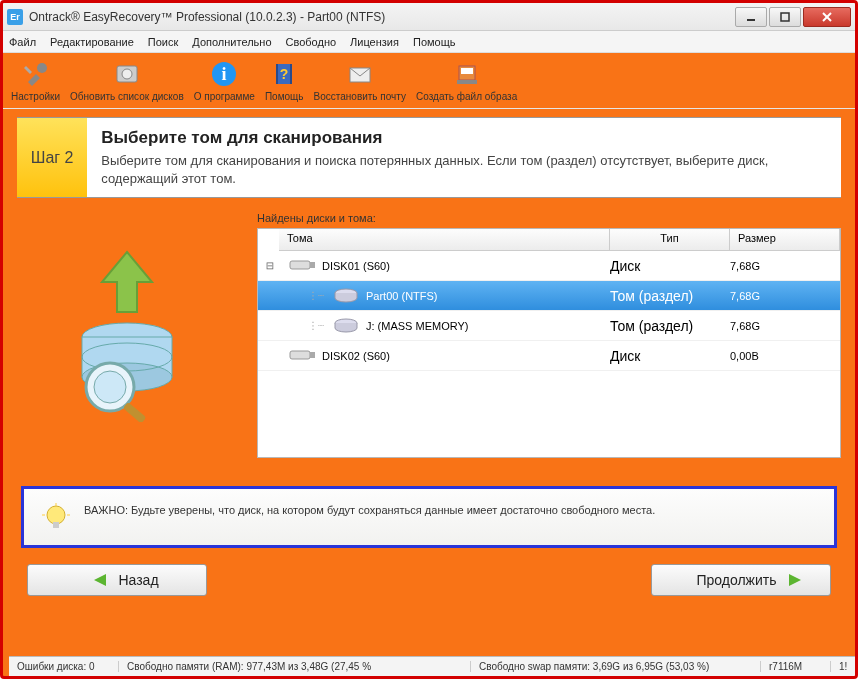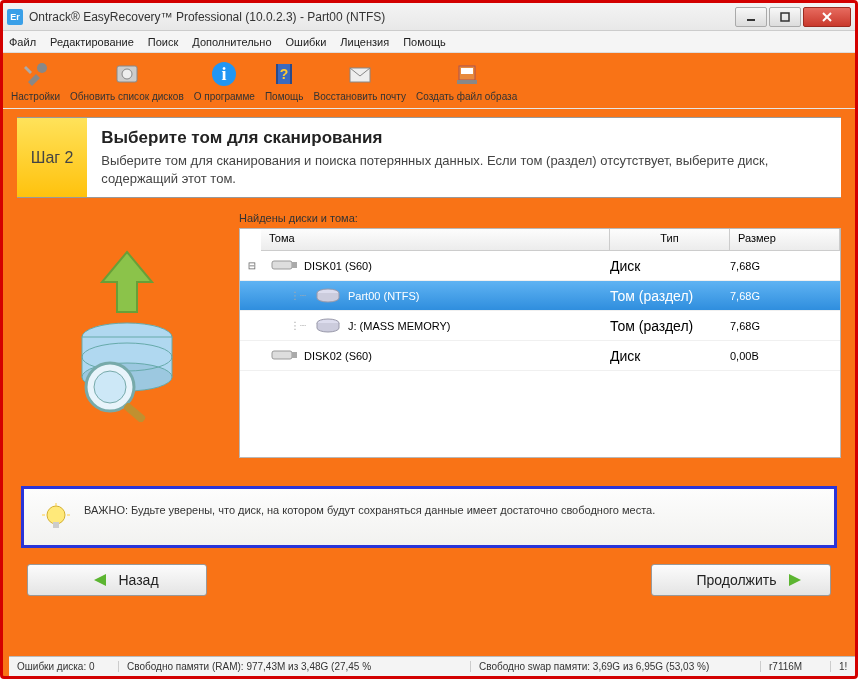--- a/index.html
+++ b/index.html
@@ -15,21 +15,21 @@
 .menubar span { margin-right: 14px; font-size: 11px; color: #222; cursor: default; }
 .toolbar { height: 56px; display: flex; align-items: center; padding: 4px 8px; gap: 10px; border-bottom: 1px solid #e5e5e5; }
 .toolbtn { display: flex; flex-direction: column; align-items: center; font-size: 10px; color: #333; gap: 2px; cursor: default; }
 .toolbtn .ticon { width: 30px; height: 30px; display:flex;align-items:center;justify-content:center; }
 .content { padding: 8px 14px 0 14px; }
 .stepband { display: flex; border-top: 1px solid #999; border-bottom: 1px solid #999; background: #fff; }
 .stepbadge { width: 78px; background: linear-gradient(#ffe25a,#ffc20d); display:flex;align-items:center;justify-content:center; font-size:16px; color:#444; font-weight:normal; padding: 14px 0;}
 .stepdesc { padding: 10px 14px; }
 .stepdesc h2 { font-size: 17px; font-weight: bold; color:#222; margin-bottom:4px;}
 .stepdesc p { font-size: 13px; color:#444; line-height:1.35; }
-.body2 { display:flex; gap:2px; margin-top:14px; }
+.body2 { display:flex; gap:20px; margin-top:14px; }
 .leftimg { width: 220px; display:flex; align-items:flex-start; justify-content:center; padding-top: 30px;}
 .rightpane { flex:1; }
 .rightpane .lbl { font-size:11px; color:#333; margin-bottom:4px; }
 .tablebox { border:1px solid #b8b8b8; height:230px; background:#fff; }
 .thead { display:flex; background:linear-gradient(#fdfdfd,#ececec); border-bottom:1px solid #ccc; height:22px;margin-left:21px; }
 .th { padding:3px 8px; font-size:11px; border-right:1px solid #ccc; }
 .th.c1{flex:1;} .th.c2{width:120px;text-align:center;} .th.c3{width:110px;}
 .tr { display:flex; align-items:center; height:30px; border-bottom:1px solid #f0f0f0; padding-left:6px;}
 .tr.sel { background: linear-gradient(#5fb3f3,#2f8ede); color:#fff; }
 .tr .cell1{flex:1; display:flex; align-items:center; gap:6px;}
@@ -74,21 +74,21 @@
           </svg>
         </div>
     </div>
   </div>
 
   <div class="menubar">
     <span>Файл</span>
     <span>Редактирование</span>
     <span>Поиск</span>
     <span>Дополнительно</span>
-    <span>Ошибки</span>
+    <span>Свободно</span>
     <span>Лицензия</span>
     <span>Помощь</span>
   </div>
 
   <div class="toolbar">
     <div class="toolbtn">
       <span class="ticon">
           <svg width="28" height="28">
             <path d="M6 22 L14 14 L18 18 L10 26 Z" fill="#888"></path>
             <circle cx="20" cy="8" r="5" fill="#888"></circle>

